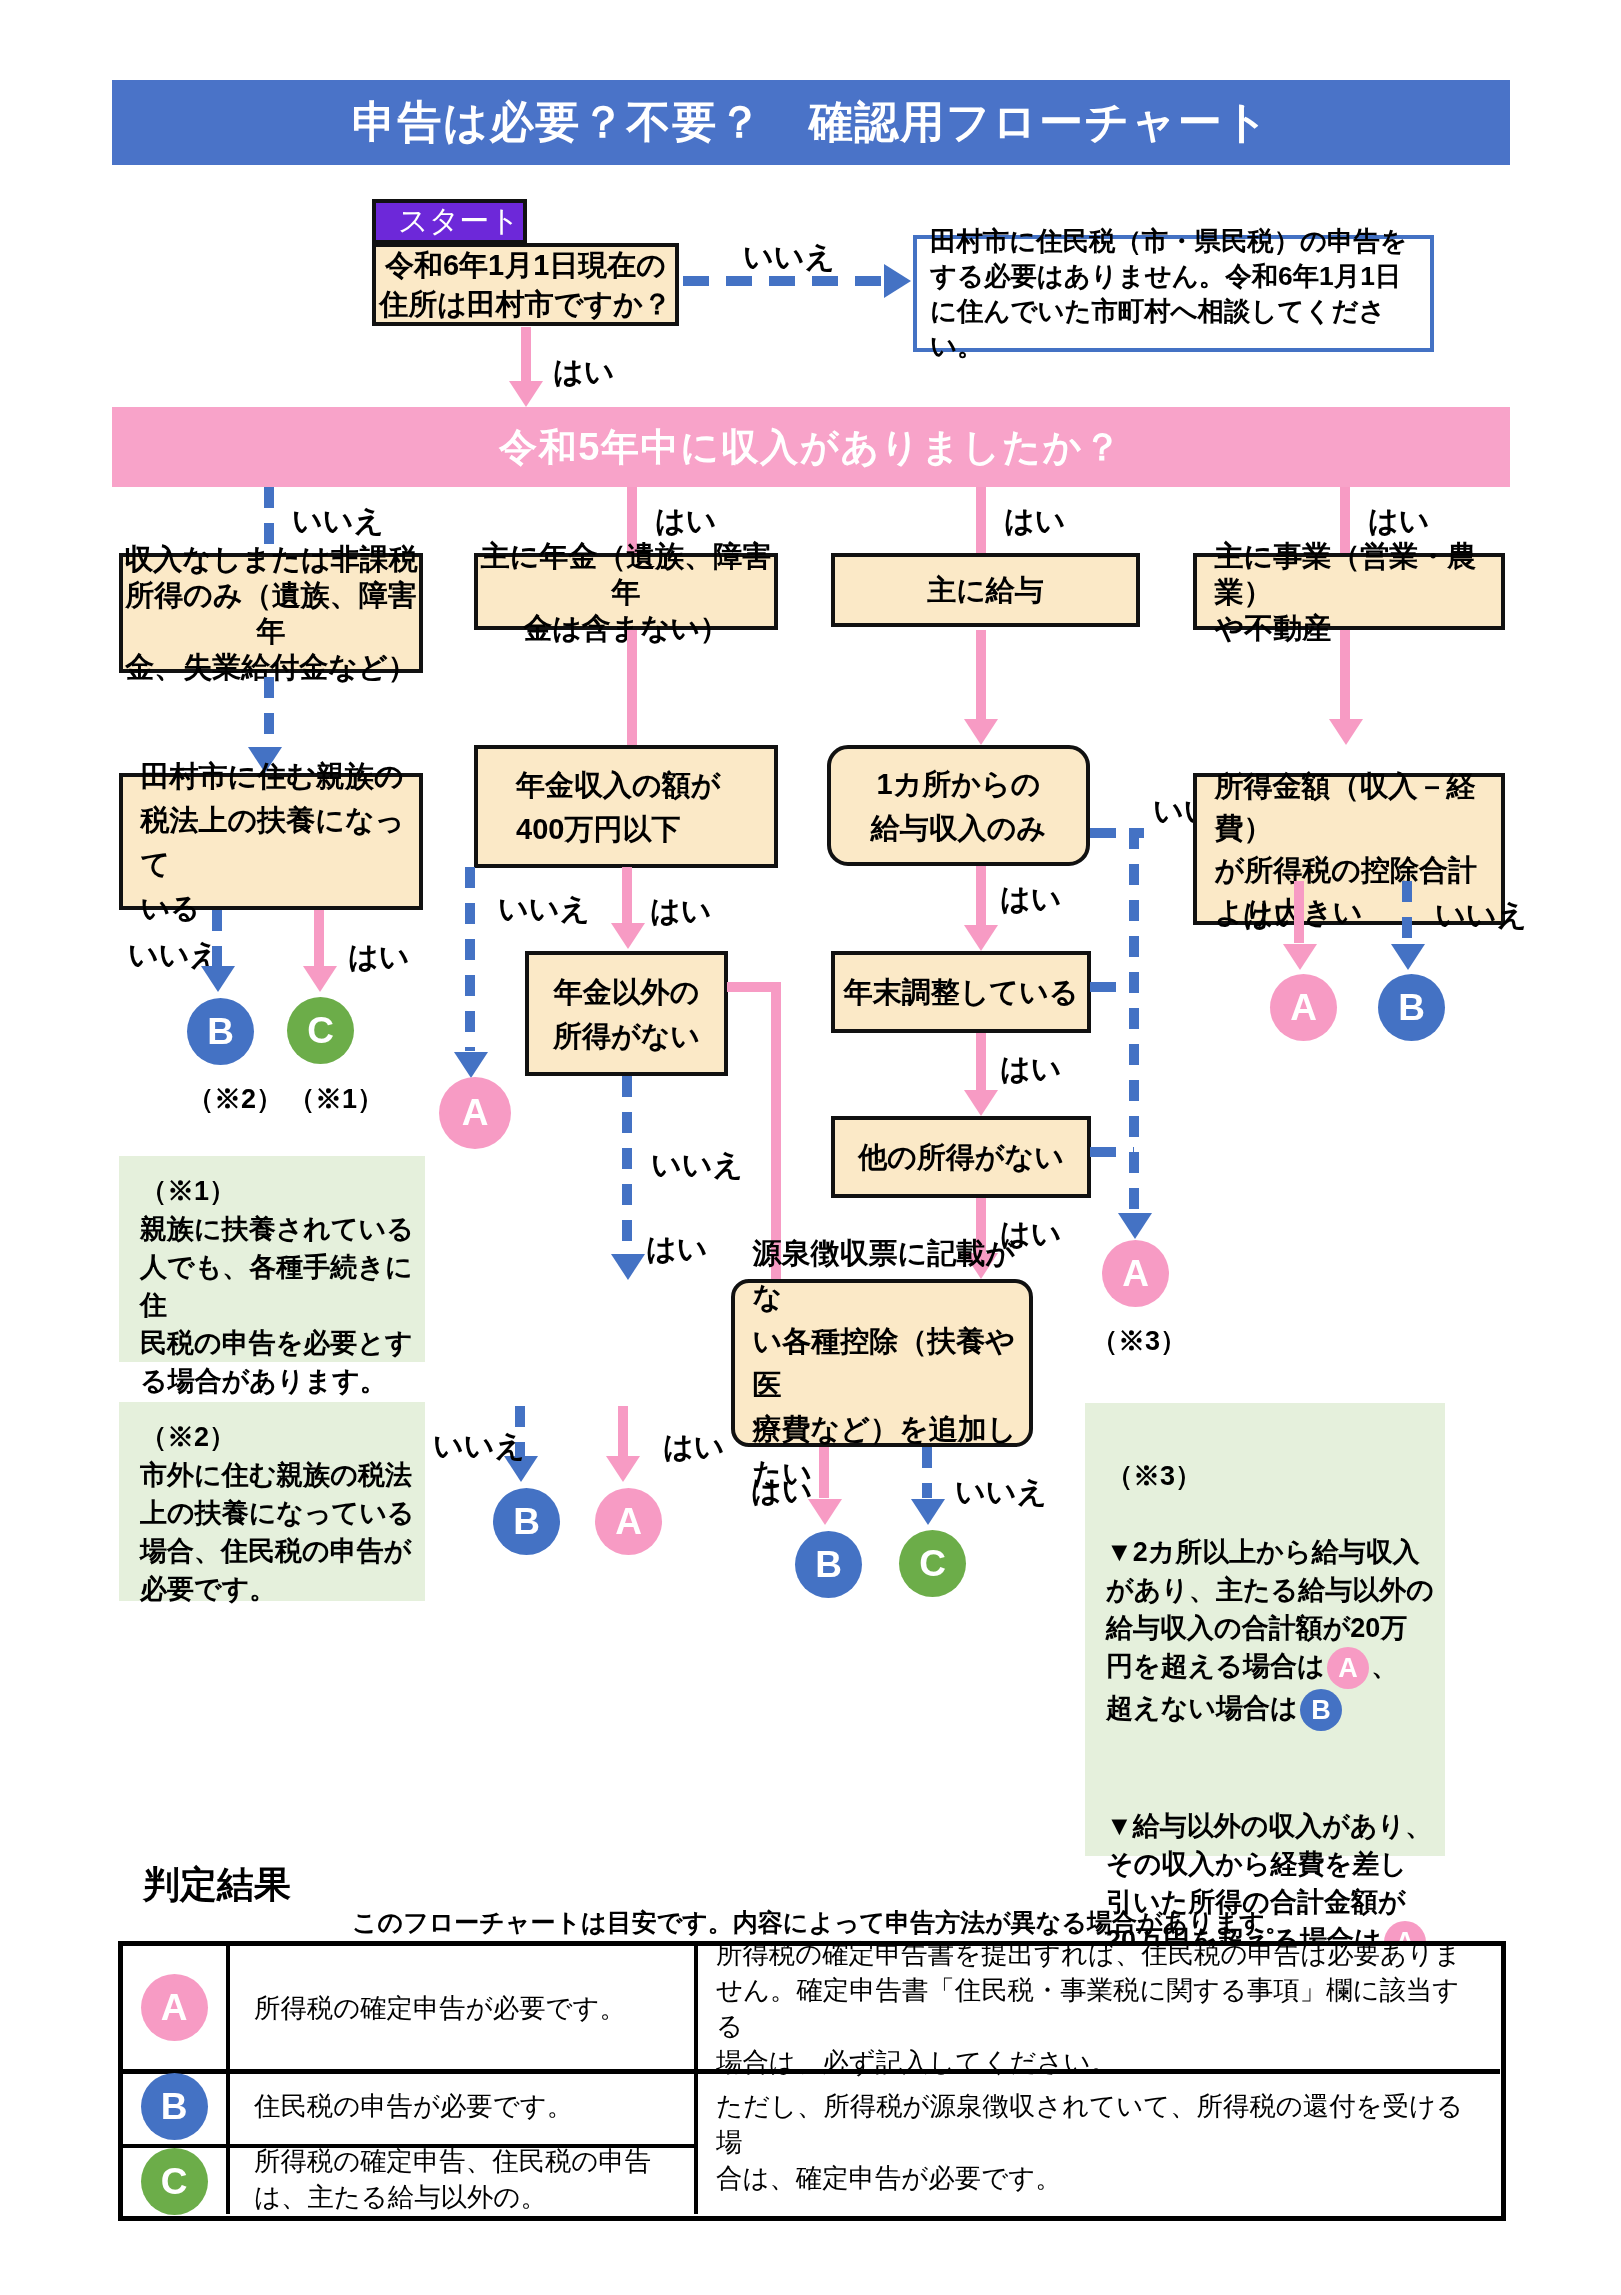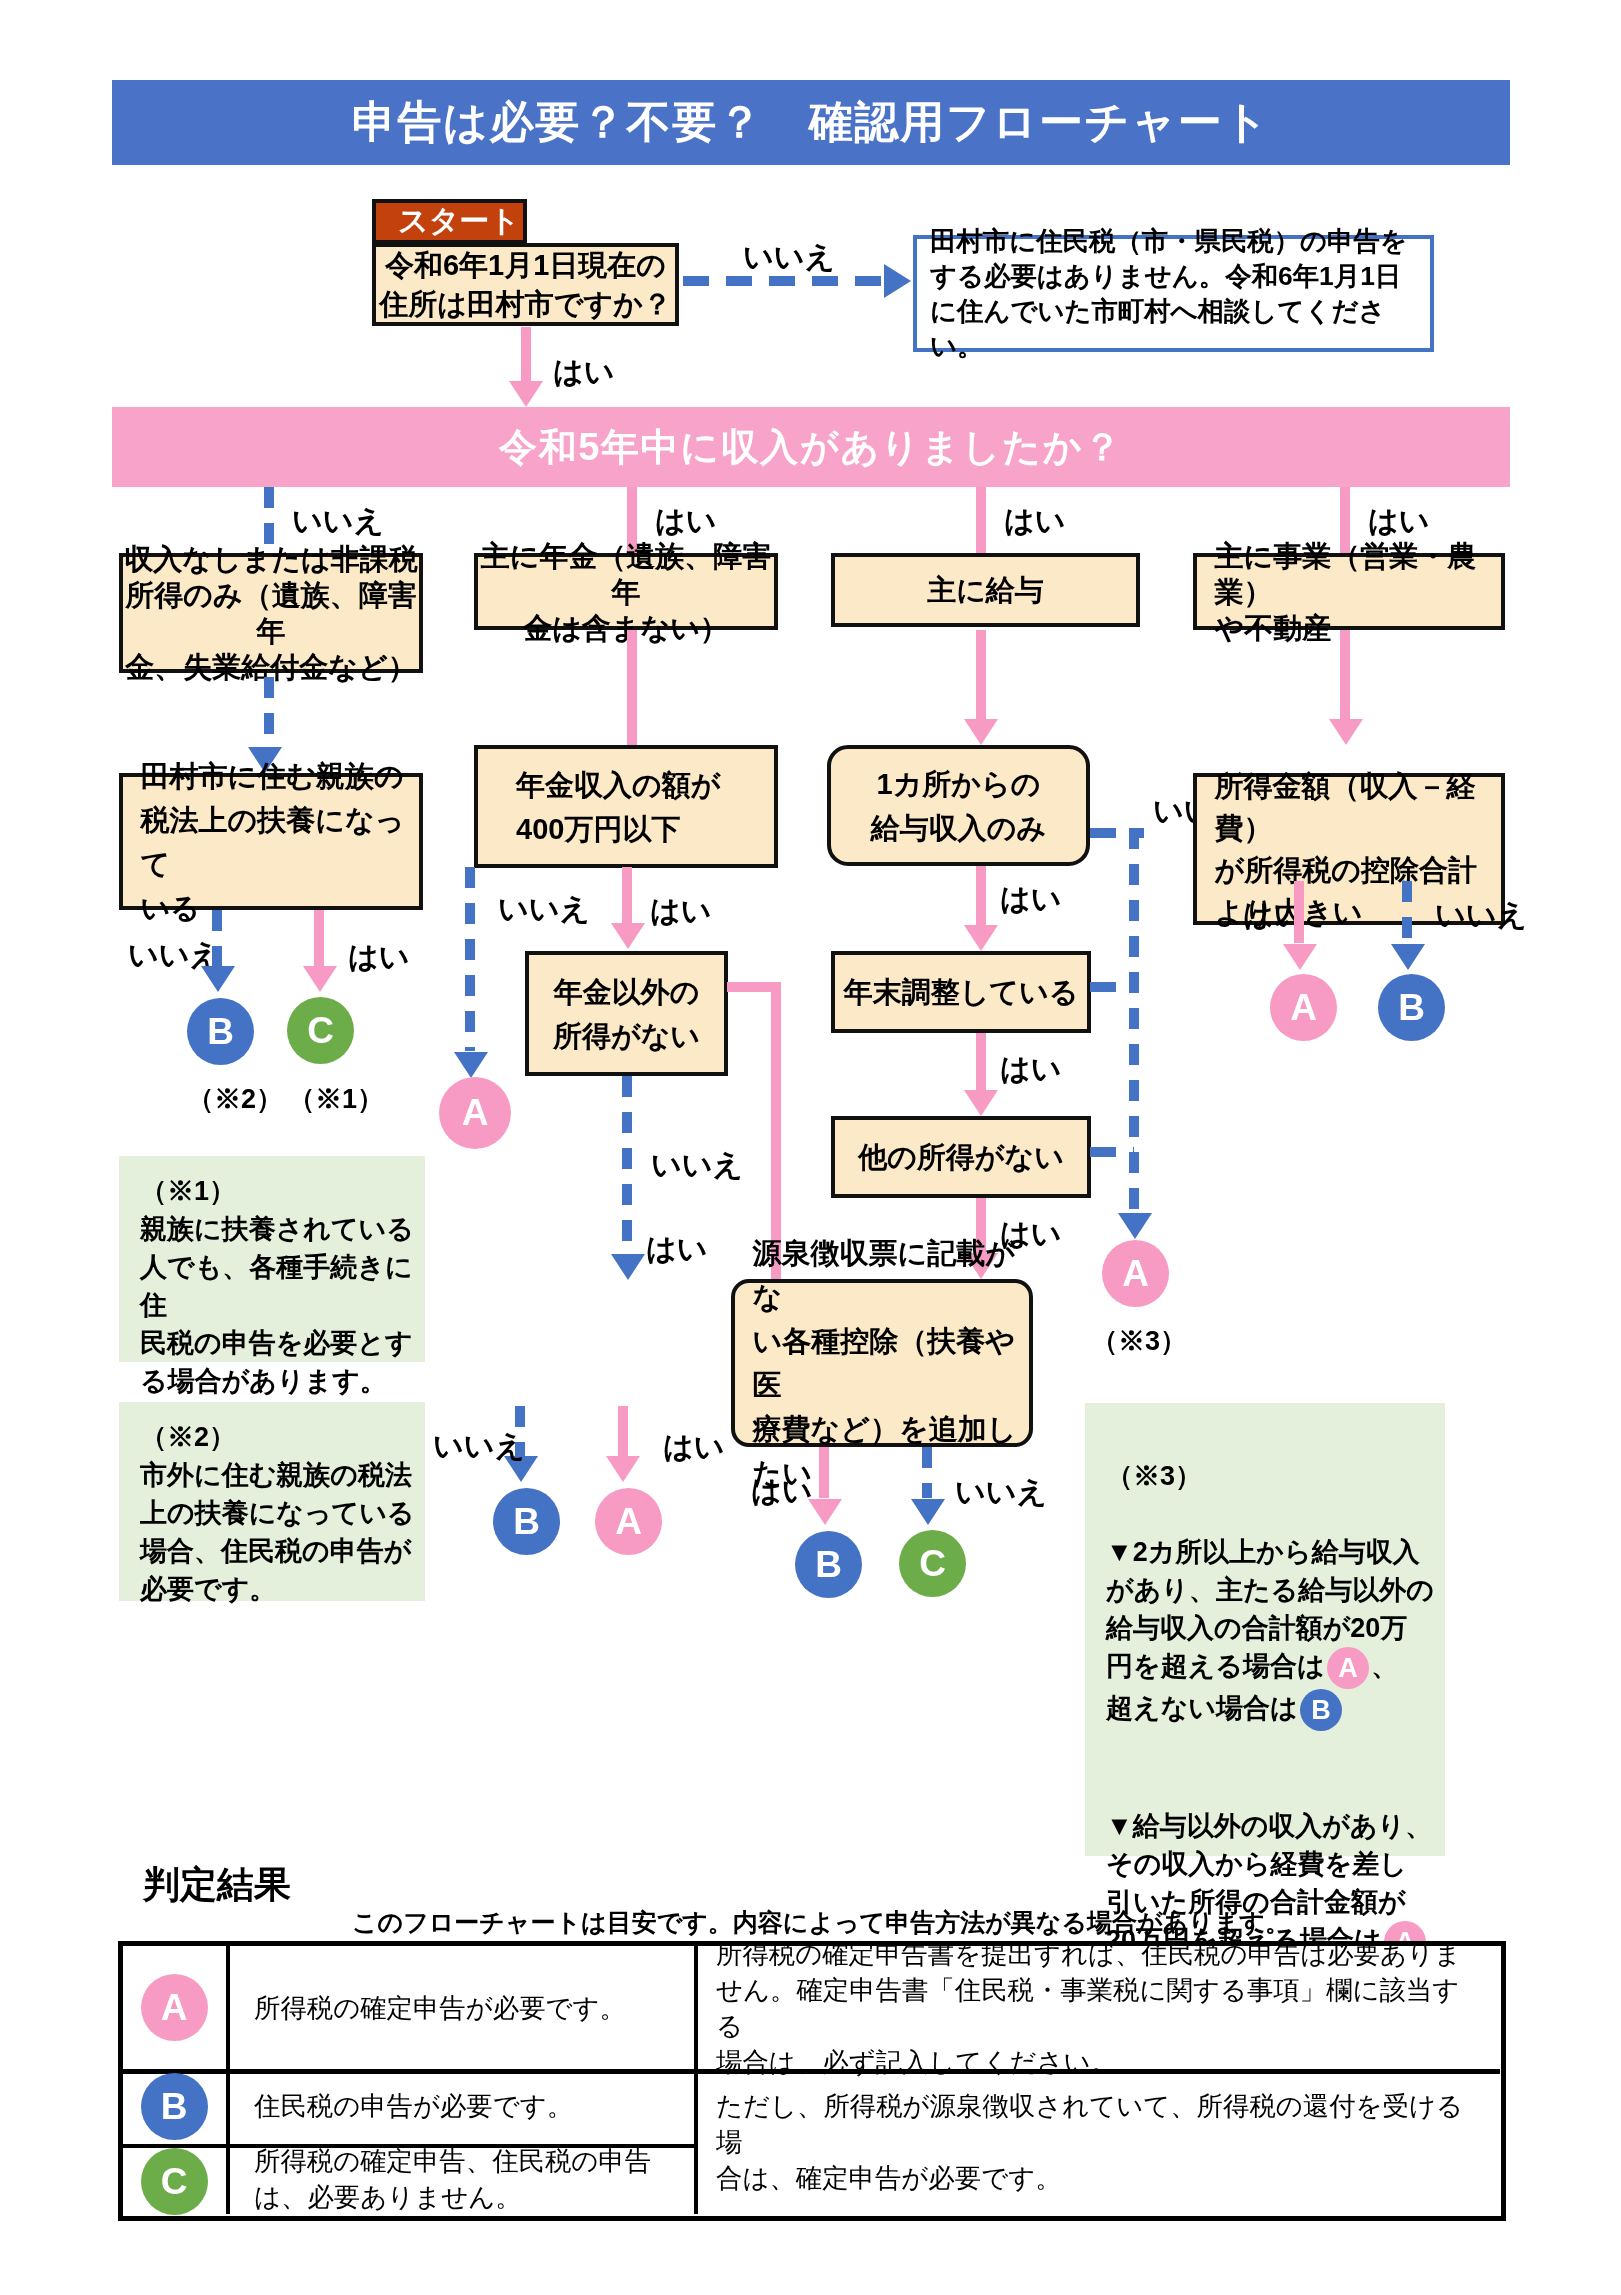--- a/index.html
+++ b/index.html
@@ -3,22 +3,22 @@
 <meta charset="utf-8">
 <style>
   html,body{margin:0;padding:0;background:#fff;}
   .stage{position:relative;width:1621px;height:2295px;background:#ffffff;
          font-family:"Liberation Sans",sans-serif;overflow:hidden;color:#000;}
   
   .titlebar{position:absolute;left:112px;top:80px;width:1398px;height:85px;background:#4A73C8;
             display:flex;align-items:center;justify-content:center;color:#fff;font-weight:bold;font-size:44px;letter-spacing:1.6px;}
   .banner{position:absolute;left:112px;top:407px;width:1398px;height:80px;background:#F8A3C9;
           display:flex;align-items:center;justify-content:center;color:#fff;font-weight:bold;font-size:38px;letter-spacing:1.6px;}
-  .startlab{position:absolute;left:372px;top:199px;width:155px;height:45px;background:#c2410c;border:4px solid #111;
-            box-sizing:border-box;display:flex;align-items:center;justify-content:center;color:#fff;font-weight:bold;font-size:30px;padding-left:19px;}
+  .startlab{position:absolute;left:372px;top:199px;width:155px;height:45px;background:#6d28d9;border:4px solid #111;
+            box-sizing:border-box;display:flex;align-items:center;justify-content:center;color:#fff;font-weight:normal;font-size:30px;padding-left:19px;}
   
   .box{position:absolute;background:#FBE9C7;border:4px solid #111;box-sizing:border-box;
        display:flex;align-items:center;justify-content:center;text-align:center;
        font-weight:bold;font-size:29px;line-height:39px;white-space:pre-line;}
   .box.left{justify-content:flex-start;text-align:left;padding-left:17.6px;}
   .nobox{position:absolute;left:913px;top:235px;width:521px;height:117px;background:#fff;border:4.8px solid #4472C4;
          box-sizing:border-box;display:flex;align-items:center;font-weight:bold;font-size:26.4px;line-height:35px;
          white-space:pre-line;padding-left:13px;}
   
   .lbl{position:absolute;font-weight:bold;font-size:30px;white-space:nowrap;}
@@ -216,21 +216,21 @@
     <div class="tdiv" style="left:0;top:123px;width:1377px;height:4.8px;"></div>
     <div class="tdiv" style="left:0;top:198px;width:571px;height:4px;"></div>
 
     <div class="circle c-a" style="left:17.6px;top:28px;">A</div>
     <div class="circle c-b" style="left:17.6px;top:127px;">B</div>
     <div class="circle c-c" style="left:17.6px;top:202px;">C</div>
 
     <div class="tcell" style="left:131px;top:0;width:437px;height:123px;">所得税の確定申告が必要です。</div>
     <div class="tcell" style="left:131px;top:123px;width:437px;height:74px;">住民税の申告が必要です。</div>
     <div class="tcell" style="left:131px;top:198px;width:437px;height:70px;">所得税の確定申告、住民税の申告
-は、必要ありません。</div>
+は、主たる給与以外の。</div>
 
     <div class="tcell" style="left:593px;top:123px;width:769px;height:145px;">ただし、所得税が源泉徴収されていて、所得税の還付を受ける場
 合は、確定申告が必要です。</div>
     <div class="tcell" style="left:593px;top:0;width:769px;height:123px;">所得税の確定申告書を提出すれば、住民税の申告は必要ありま
 せん。確定申告書「住民税・事業税に関する事項」欄に該当する
 場合は、必ず記入してください。</div>
   </div>
 
 </div>
 

